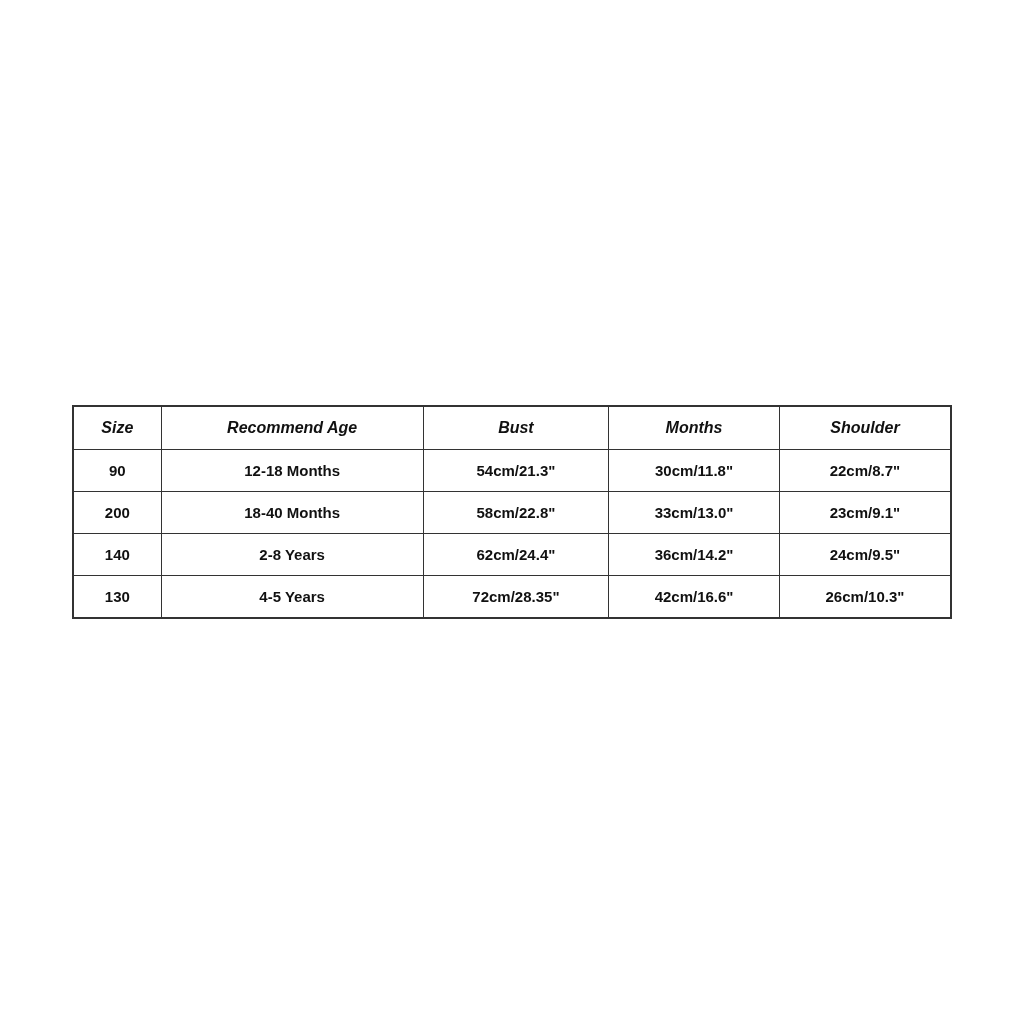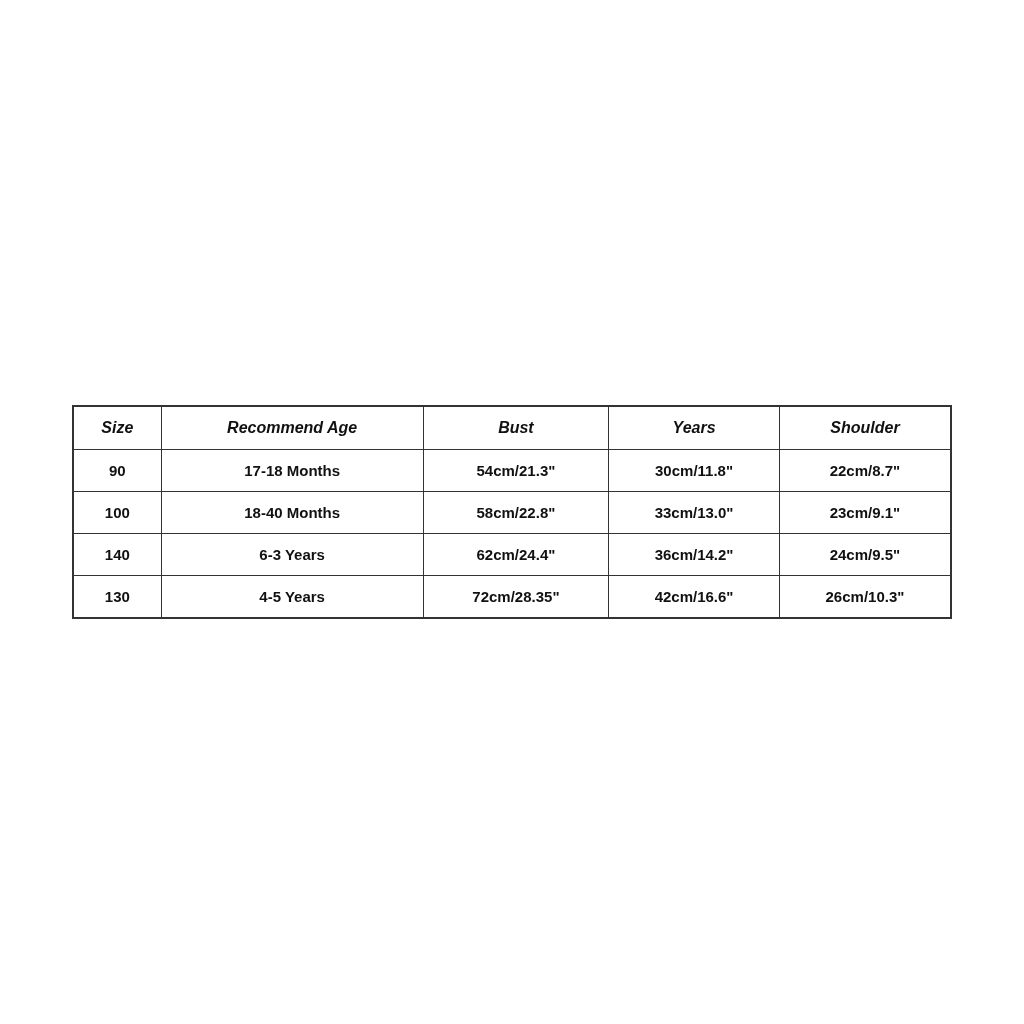--- a/index.html
+++ b/index.html
@@ -49,42 +49,42 @@
 </head>
 <body>
 
 <div class="table-container">
   <table>
     <thead>
       <tr>
         <th>Size</th>
         <th>Recommend Age</th>
         <th>Bust</th>
-        <th>Years</th>
+        <th>Months</th>
         <th>Shoulder</th>
       </tr>
     </thead>
     <tbody id="table-body">
     <tr>
           <td>90</td>
-          <td>17-18 Months</td>
+          <td>12-18 Months</td>
           <td>54cm/21.3"</td>
           <td>30cm/11.8"</td>
           <td>22cm/8.7"</td>
         </tr>
         <tr>
-          <td>100</td>
+          <td>200</td>
           <td>18-40 Months</td>
           <td>58cm/22.8"</td>
           <td>33cm/13.0"</td>
           <td>23cm/9.1"</td>
         </tr>
         <tr>
           <td>140</td>
-          <td>6-3 Years</td>
+          <td>2-8 Years</td>
           <td>62cm/24.4"</td>
           <td>36cm/14.2"</td>
           <td>24cm/9.5"</td>
         </tr>
         <tr>
           <td>130</td>
           <td>4-5 Years</td>
           <td>72cm/28.35"</td>
           <td>42cm/16.6"</td>
           <td>26cm/10.3"</td>

